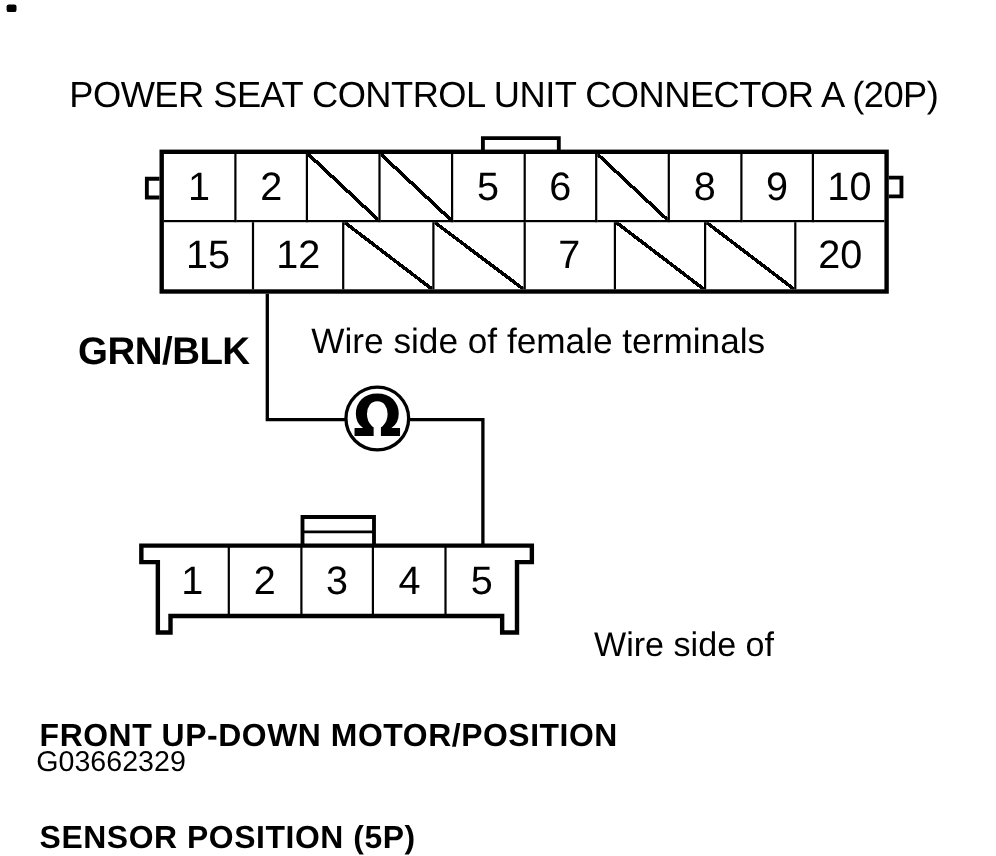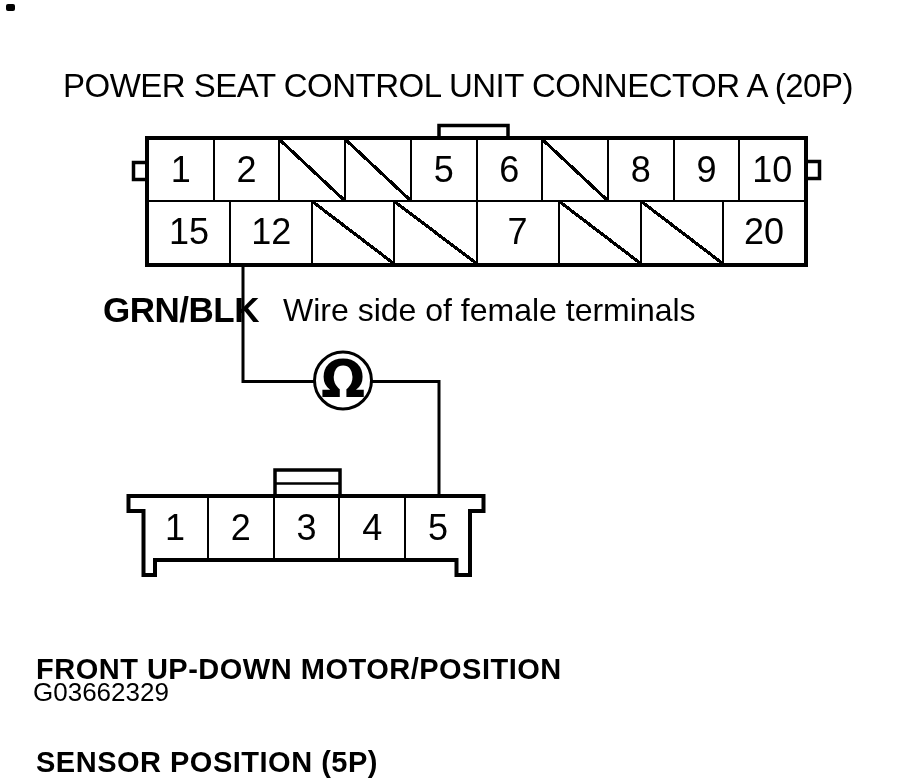--- a/index.html
+++ b/index.html
@@ -5,21 +5,21 @@
   html,body { margin:0; padding:0; background:#fff; }
   #stage {
     position:relative; width:905px; height:778px; background:#fff;
     font-family:"Liberation Sans", sans-serif; color:#000; overflow:hidden;
   }
   #diagram-svg { position:absolute; left:0; top:0; z-index:1; }
 
   .label { position:absolute; white-space:pre; line-height:1; z-index:3; }
 
   .title-top   { left:63px;  top:69px;  font-size:33px; font-weight:normal; letter-spacing:-0.5px; }
-  .grn-blk     { left:71px;  top:292px; font-size:35px; font-weight:bold; letter-spacing:-0.5px;margin-left:32px; }
+  .grn-blk     { left:71px;  top:302px; font-size:35px; font-weight:bold; letter-spacing:-0.5px; }
   .note-top    { left:283px; top:294px; font-size:32px; }
   .note-bottom { left:540px; top:501px; font-size:31px; line-height:34px; }
   .title-bot   { left:36px;  top:592px; font-size:29px; font-weight:bold; letter-spacing:0.5px; line-height:31px; }
   .figure-id   { left:33px;  top:679px; font-size:26px; }
 
   .grid { position:absolute; display:flex; flex-direction:column; z-index:2; box-sizing:border-box; }
   .grid .row { display:flex; flex:1; }
   .grid .cell {
     flex:1; position:relative; display:flex; align-items:center; justify-content:center;
     font-size:36px; color:#000; border-right:2.5px solid #000; box-sizing:border-box;
@@ -64,20 +64,21 @@
     <line x1="275" y1="483.5" x2="340" y2="483.5" stroke="#000" stroke-width="2.5"></line>
   </svg>
 
   <div class="label title-top">POWER SEAT CONTROL UNIT CONNECTOR A (20P)</div>
 
   <div class="label grn-blk">GRN/BLK</div>
 
   <div class="label note-top">Wire side of female terminals</div>
 
   <div class="label note-bottom">
+    <div>Wire side of</div>
   </div>
 
   <div class="label title-bot">
     <div>FRONT UP-DOWN MOTOR/POSITION</div>
     <div>SENSOR POSITION (5P)</div>
   </div>
 
   <div class="label figure-id">G03662329</div>
 
   <div class="grid grid-20p">

